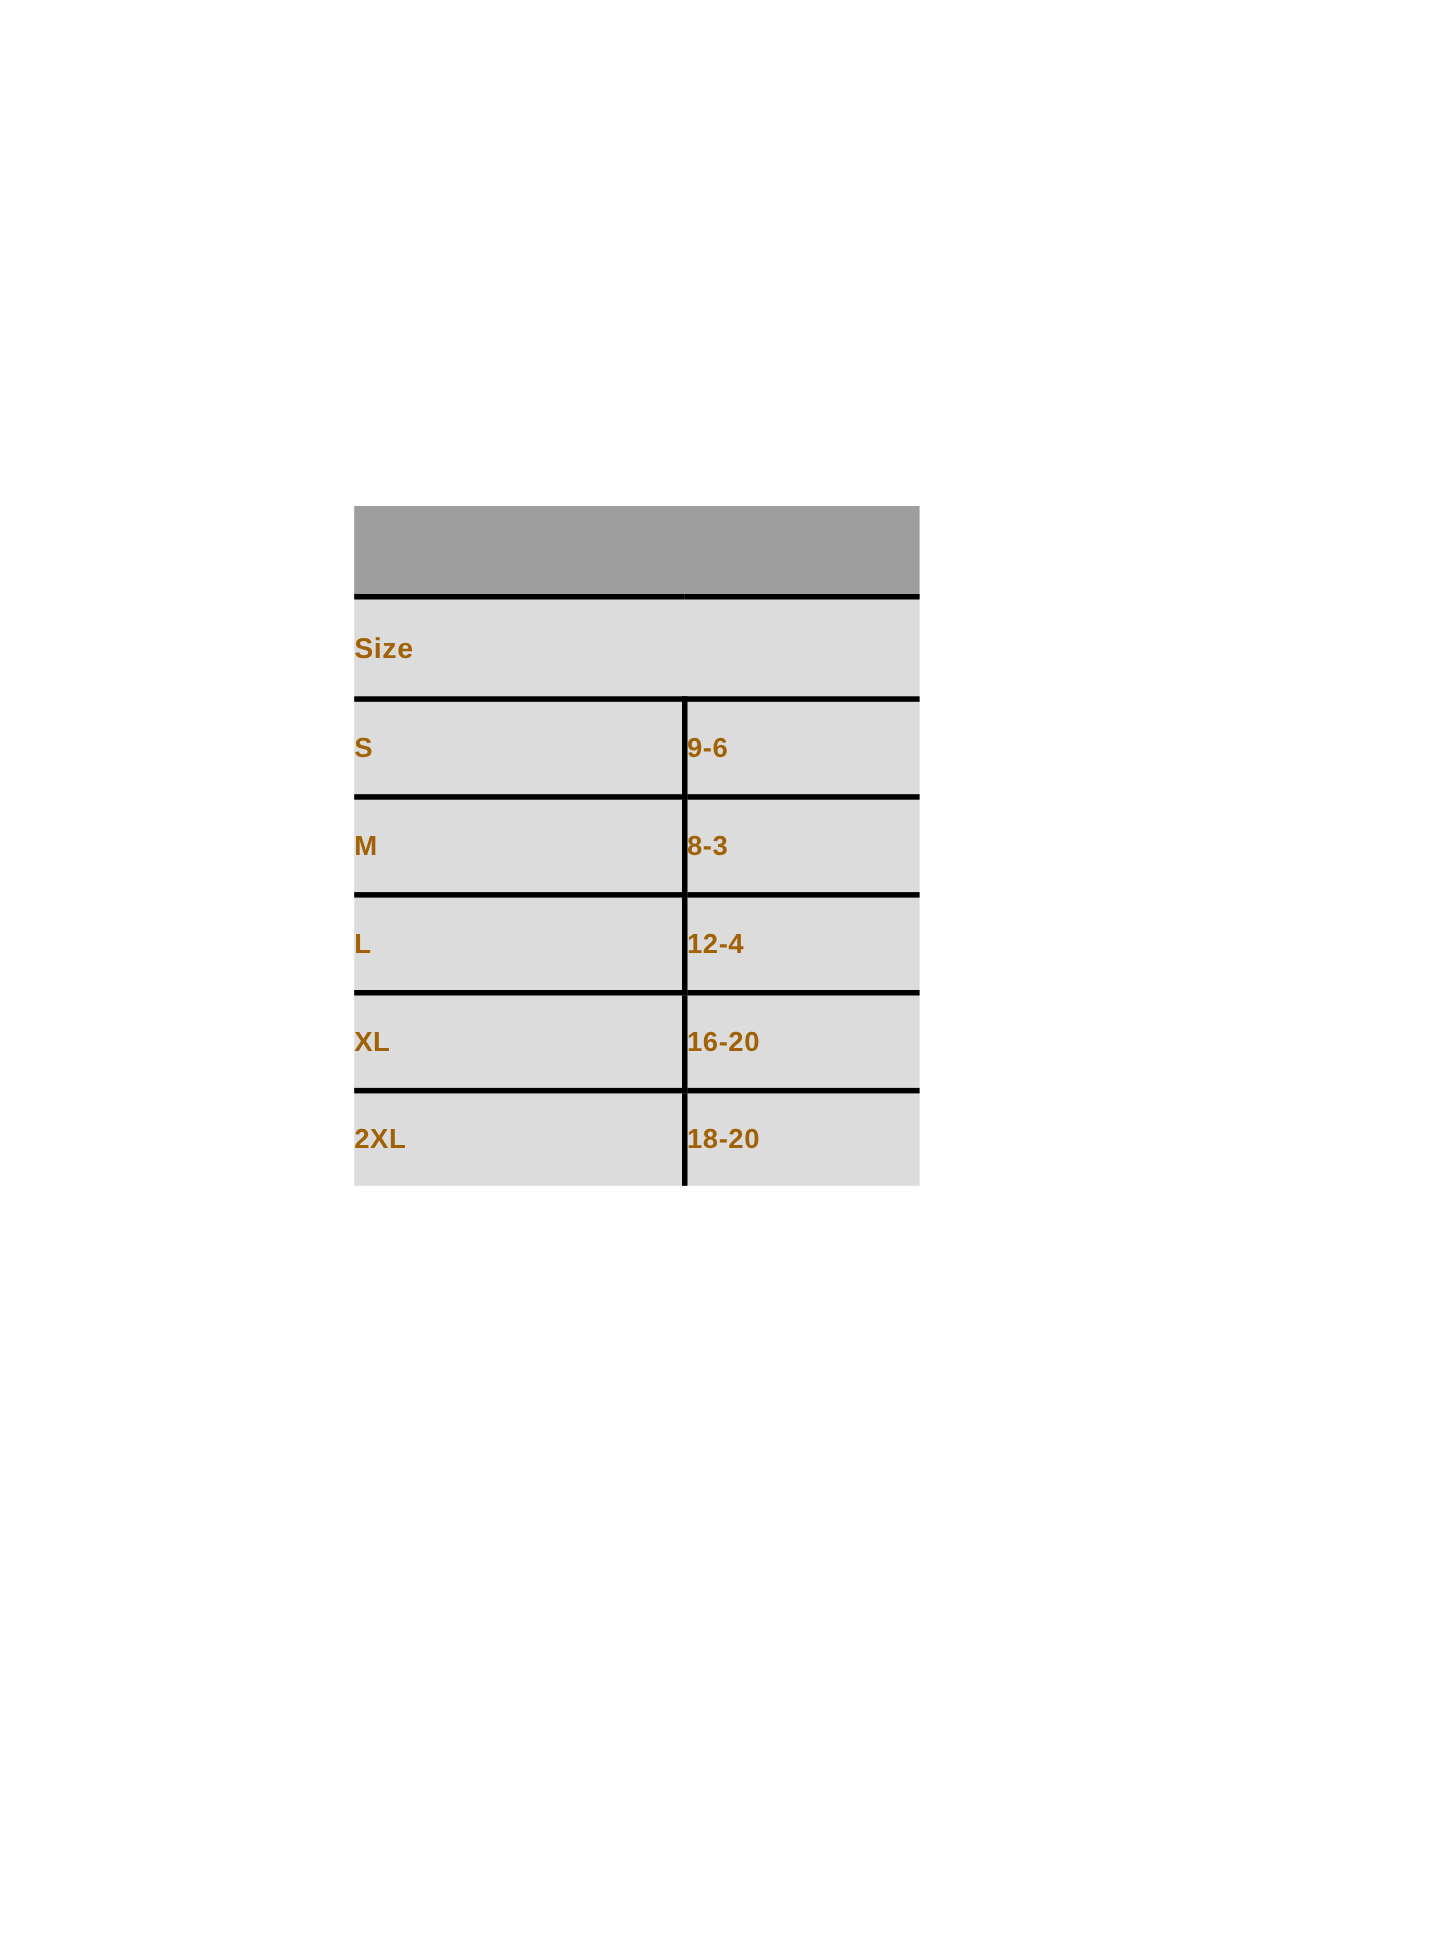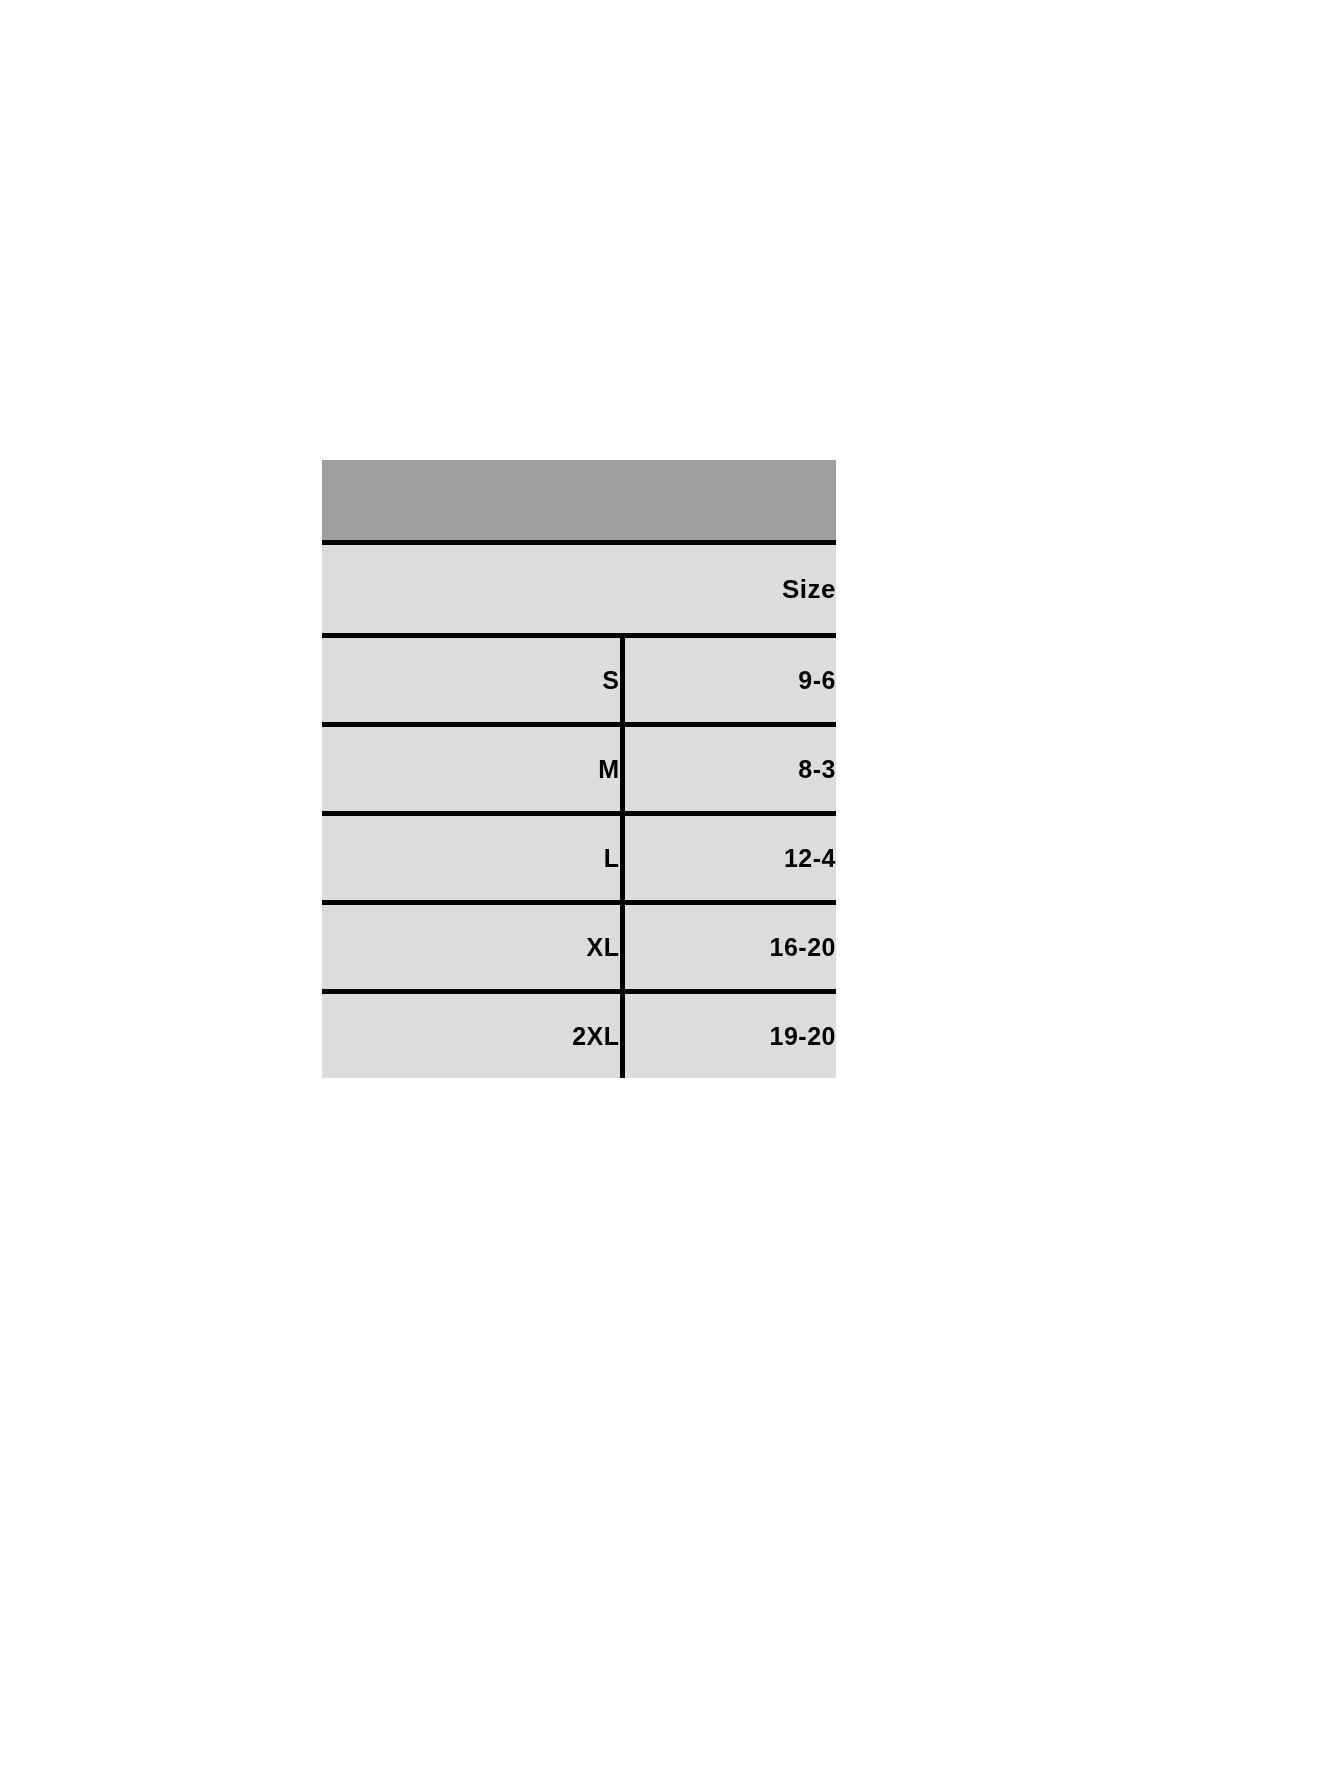--- a/index.html
+++ b/index.html
@@ -20,23 +20,23 @@
     top: 460px;
     width: 514px;
     border-collapse: collapse;
     table-layout: fixed;
   }
 
   .size-chart td {
     padding: 0;
     margin: 0;
     background: #dcdcdc;
-    color: #000000;
+    color: #a16207;
     font-weight: bold;
-    text-align: right;
+    text-align: left;
     vertical-align: middle;
     font-size: 25px;
     letter-spacing: 0.5px;
   }
 
   
   .banner-row td {
     background: #9e9e9e;
     height: 80px;
     border-bottom: 5px solid #000000;
@@ -92,16 +92,16 @@
     <tr class="data-row">
       <td class="col-label">L</td>
       <td class="col-value">12-4</td>
     </tr>
     <tr class="data-row">
       <td class="col-label">XL</td>
       <td class="col-value">16-20</td>
     </tr>
     <tr class="data-row">
       <td class="col-label">2XL</td>
-      <td class="col-value">19-20</td>
+      <td class="col-value">18-20</td>
     </tr>
   </tbody>
 </table>
 
 </body></html>

